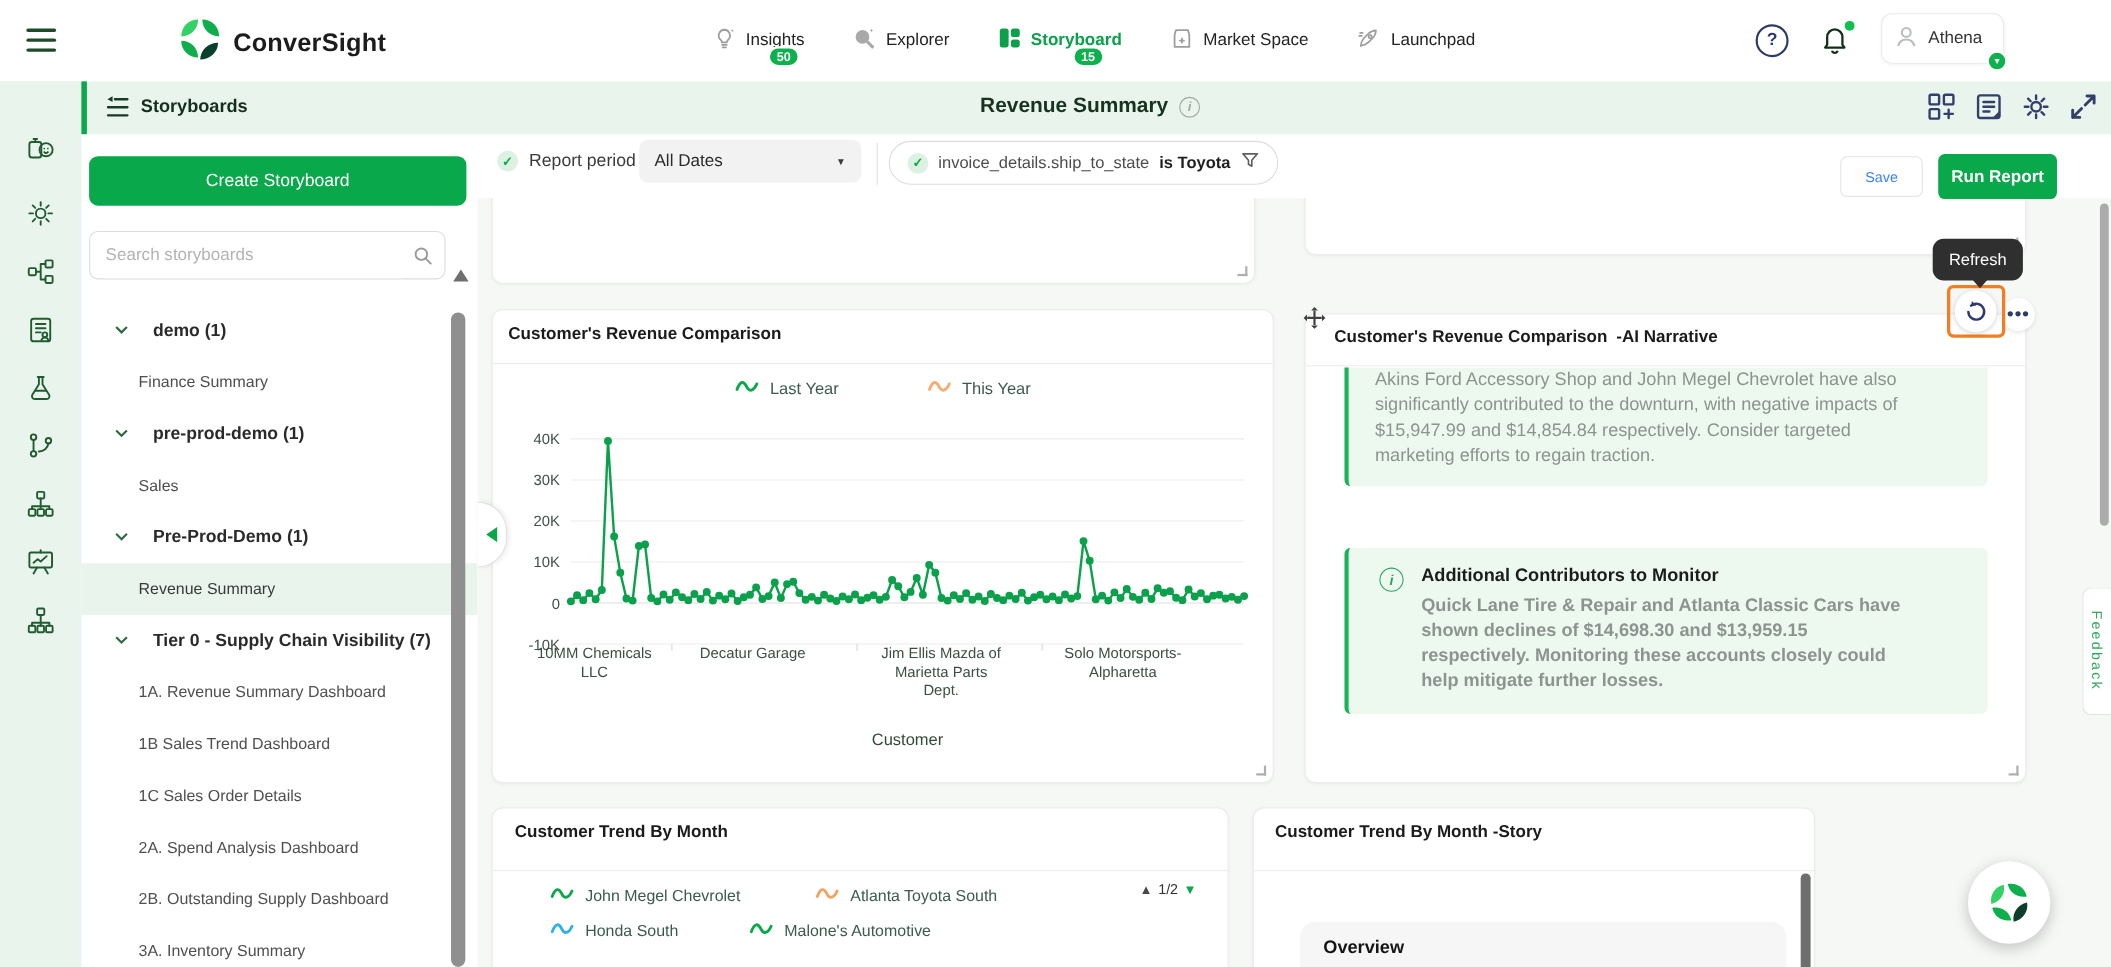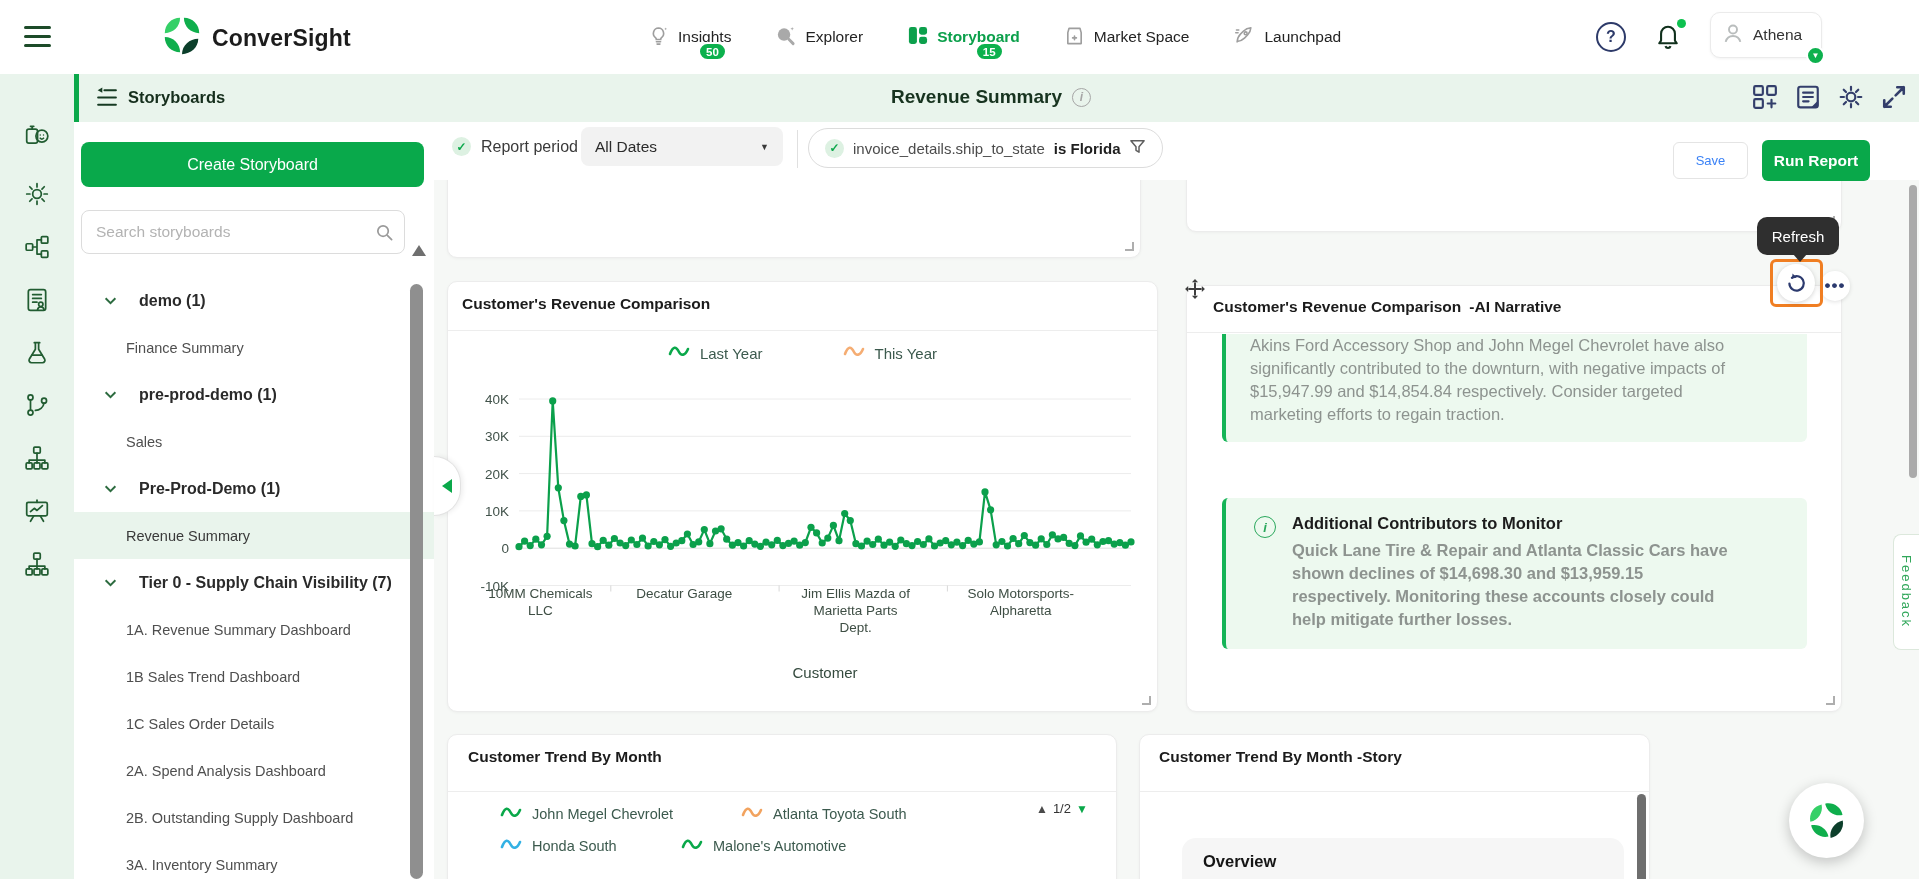--- a/index.html
+++ b/index.html
@@ -392,21 +392,21 @@
     <span id="report-label">Report period</span>
   </div>
   <div id="date-dd">
     <span class="val">All Dates</span>
     <span class="caret">▼</span>
   </div>
   <div id="filter-sep"></div>
   <div id="filter-chip">
     <span class="check-circle">✓</span>
     <span id="filter-field">invoice_details.ship_to_state</span>
-    <span id="filter-cond">is Florida</span>
+    <span id="filter-cond">is Toyota</span>
     <span>
       <svg width="17" height="17" viewBox="0 0 18 18" fill="none" stroke="#5f5f5f" stroke-width="1.6" stroke-linejoin="round">
         <path d="M2 3h14l-5.4 6.2V15l-3.2-2V9.2z"></path>
       </svg></span>
   </div>
   <button id="save-btn">Save</button>
   <button id="run-btn">Run Report</button>
 </div>
 
 <div id="canvas">

